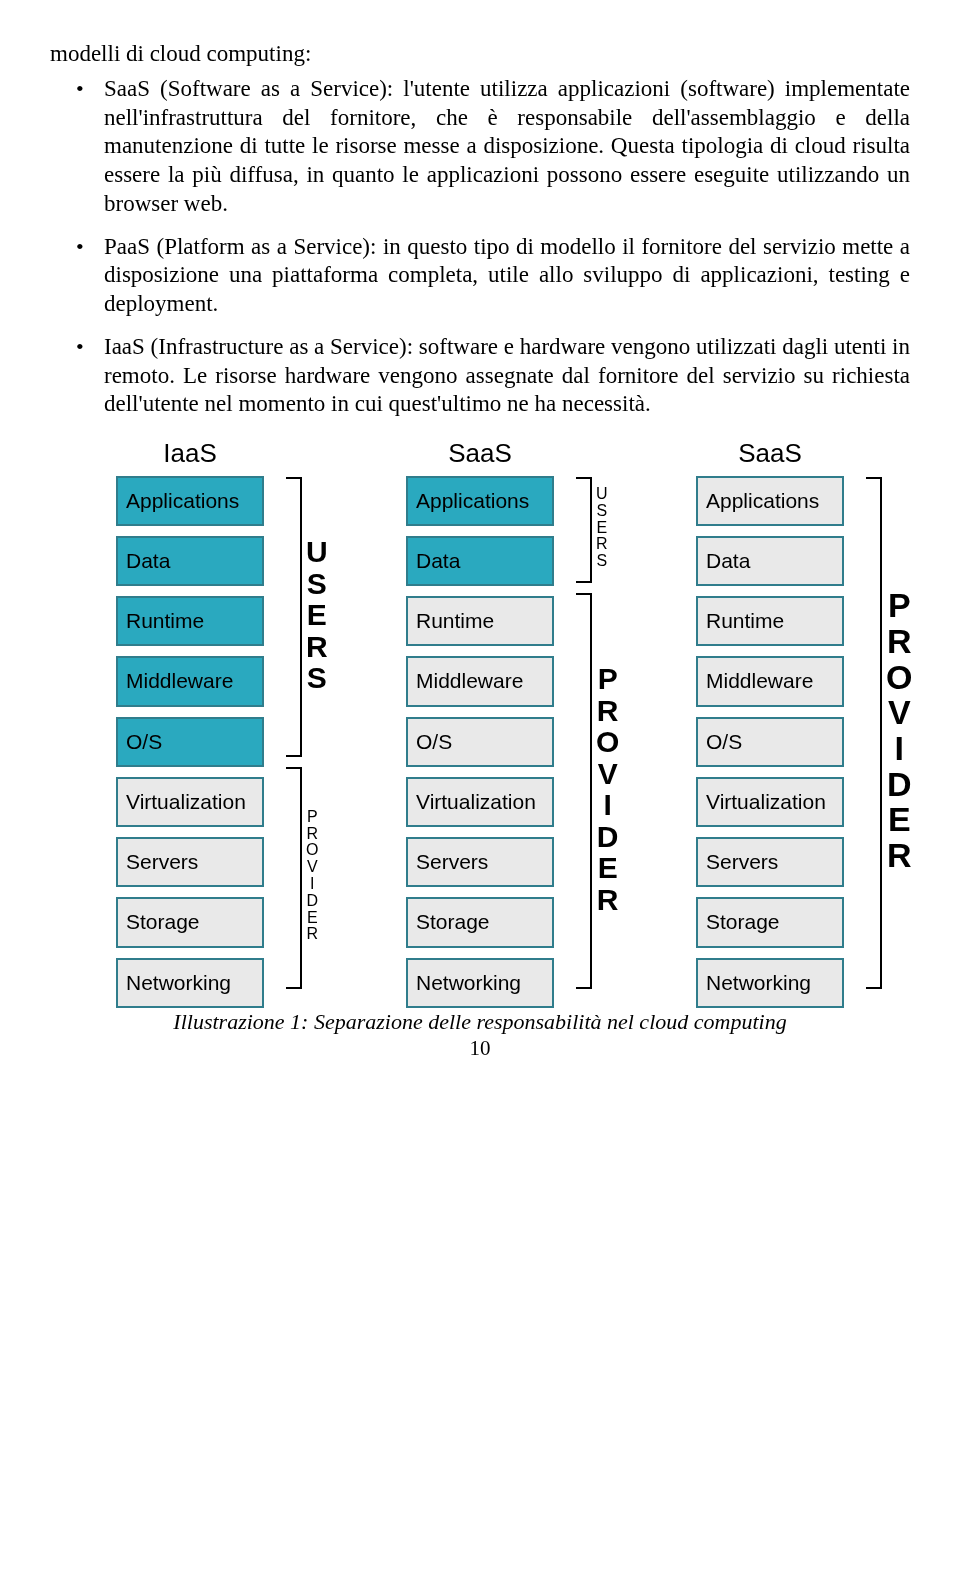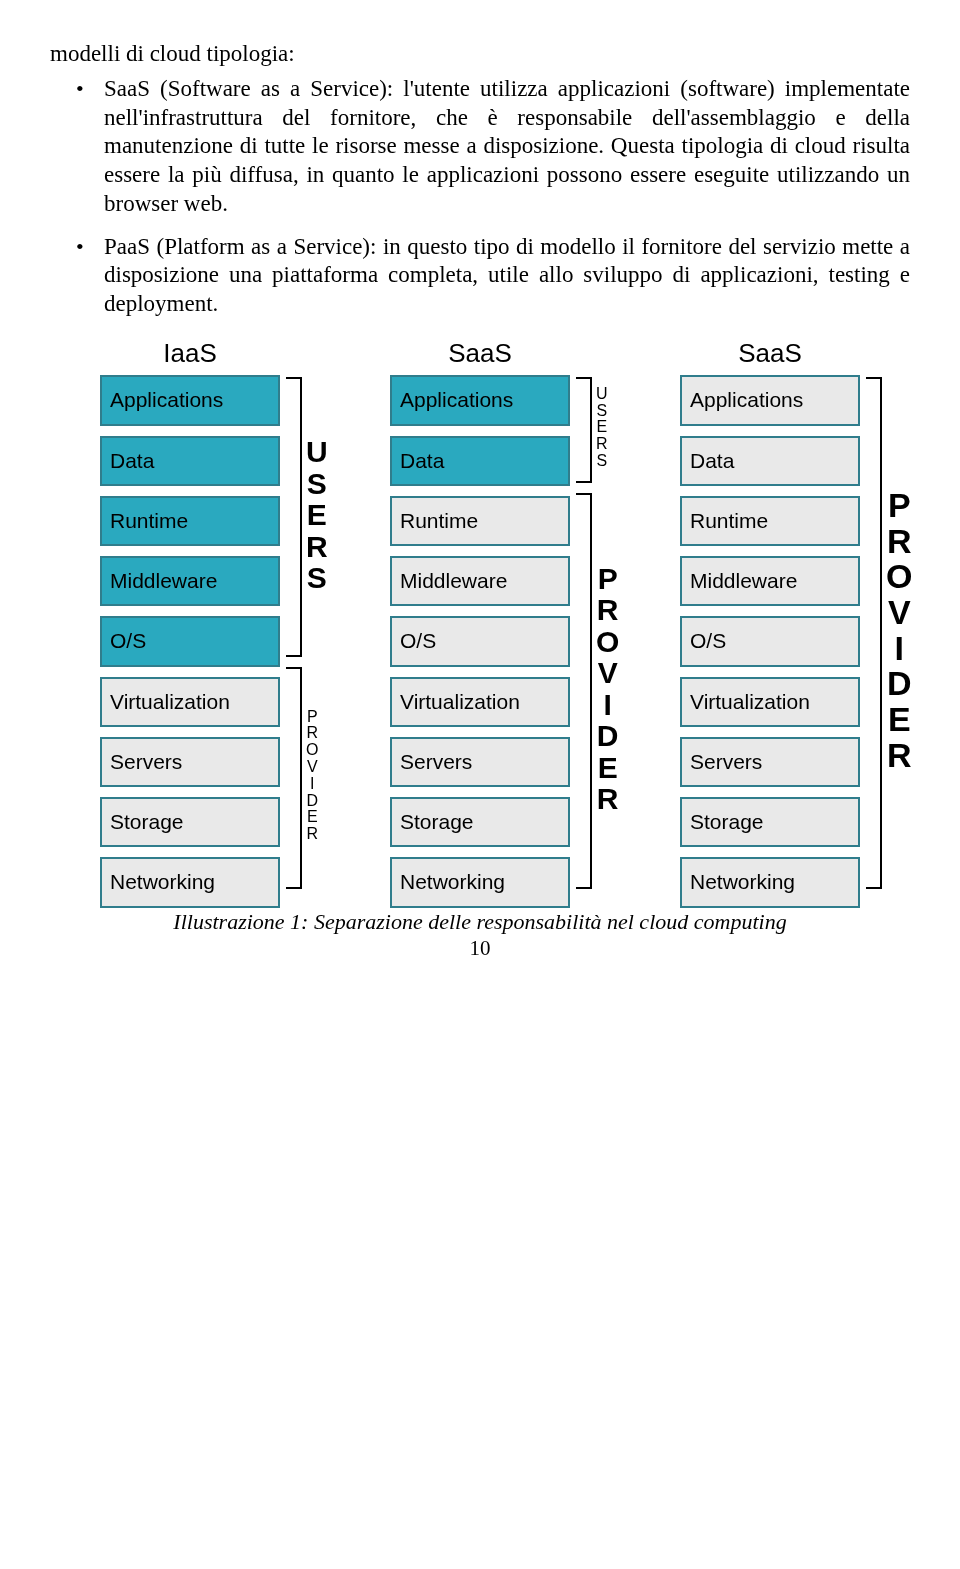--- a/index.html
+++ b/index.html
@@ -51,21 +51,21 @@
     font-family: Arial, sans-serif;
     font-size: 26px;
     font-weight: normal;
     margin-bottom: 6px;
     text-align: left;
   }
   .stack {
     display: flex;
     flex-direction: column;
     gap: 10px;
-    width: 180px;
+    width: 148px;
   }
   .layer {
     border: 2px solid #307d8c;
     padding: 10px 8px;
     font-family: Arial, sans-serif;
     font-size: 21px;
     text-align: left;
     background: #e9e9e9;
   }
   .layer.teal {
@@ -100,25 +100,26 @@
     font-size: 22px;
   }
   .pagenum {
     text-align: center;
     font-size: 21px;
   }
 </style>
 </head>
 <body>
 
-<div class="intro">modelli di cloud tipologia:</div>
+<div class="intro">modelli di cloud computing:</div>
 
 <ul class="bullets">
   <li>SaaS (Software as a Service): l'utente utilizza applicazioni (software) implementate nell'infrastruttura del fornitore, che è responsabile dell'assemblaggio e della manutenzione di tutte le risorse messe a disposizione. Questa tipologia di cloud risulta essere la più diffusa, in quanto le applicazioni possono essere eseguite utilizzando un browser web.</li>
   <li>PaaS (Platform as a Service): in questo tipo di modello il fornitore del servizio mette a disposizione una piattaforma completa, utile allo sviluppo di applicazioni, testing e deployment.</li>
+  <li>IaaS (Infrastructure as a Service): software e hardware vengono utilizzati dagli utenti in remoto. Le risorse hardware vengono assegnate dal fornitore del servizio su richiesta dell'utente nel momento in cui quest'ultimo ne ha necessità.</li>
 </ul>
 
 <div class="diagram" id="diagram">
     <div class="col">
       <div class="col-title">IaaS</div>
       <div class="stack">
         <div class="layer teal">Applications</div>
         <div class="layer teal">Data</div>
         <div class="layer teal">Runtime</div>
         <div class="layer teal">Middleware</div>

